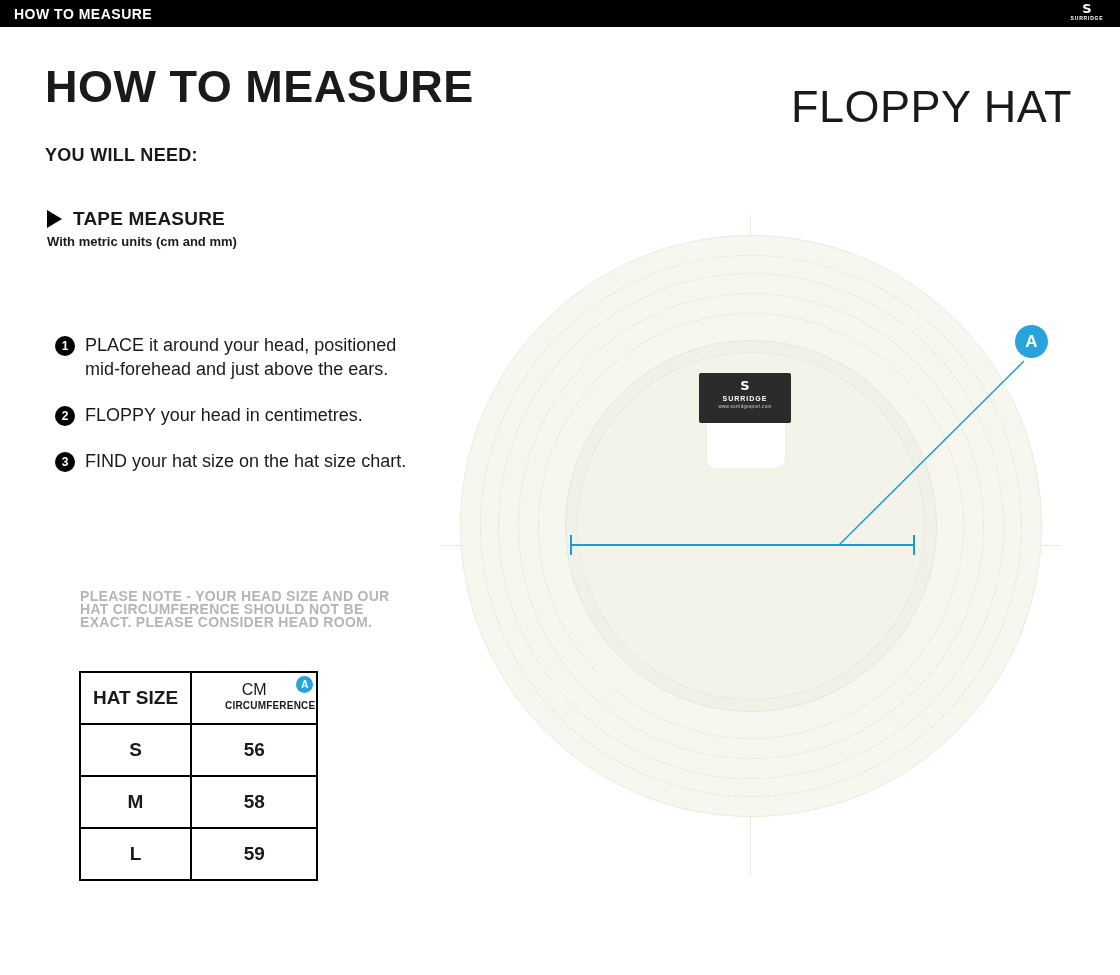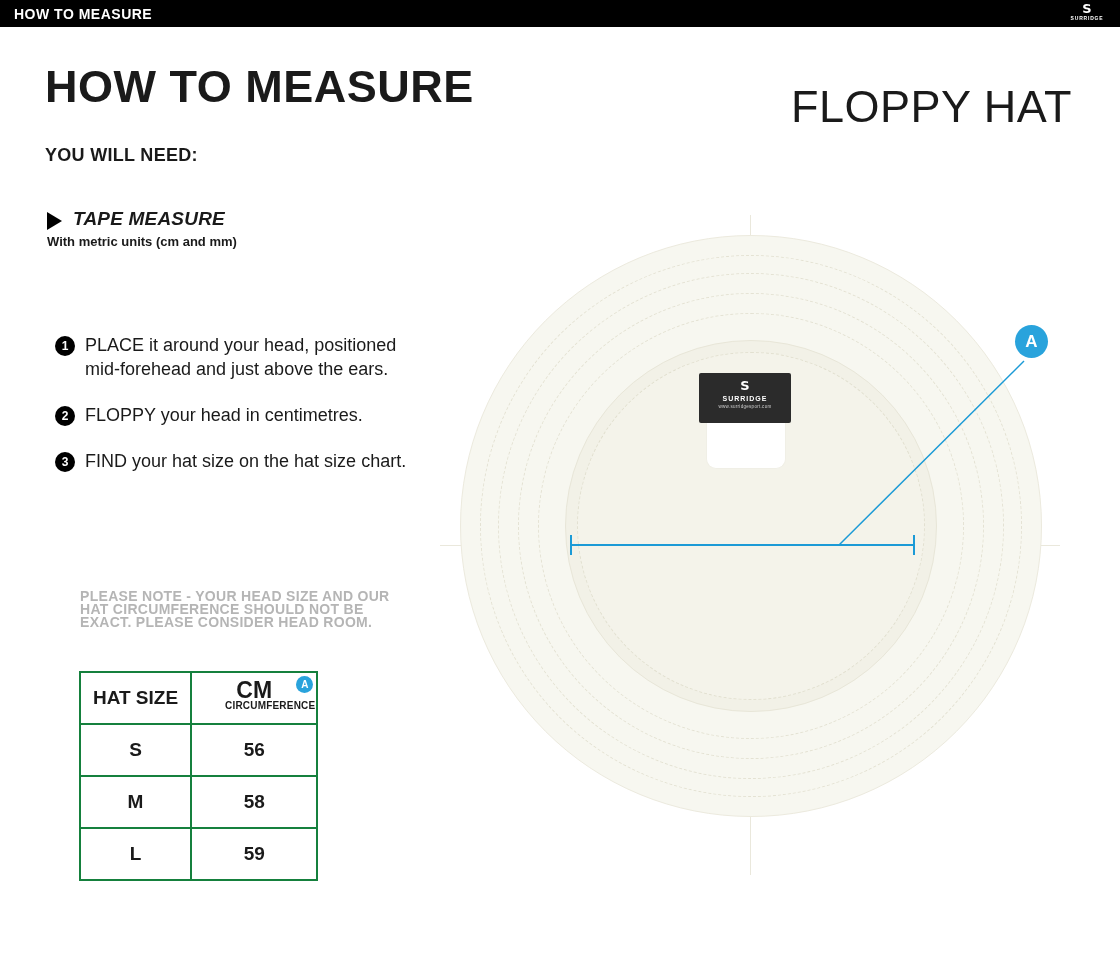--- a/index.html
+++ b/index.html
@@ -84,22 +84,21 @@
     font-weight: bold;
     letter-spacing: 0.3px;
   }
 
   
   .tool {
     position: absolute;
     left: 47px;
     top: 208px;
     display: flex;
-    align-items: flex-end;
-    font-style: italic;
+    align-items: center;
   }
   .tool .tri {
     width: 0; height: 0;
     border-left: 15px solid #000;
     border-top: 9px solid transparent;
     border-bottom: 9px solid transparent;
     margin-right: 11px;
   }
   .tool .tool-label {
     font-size: 19px;
@@ -159,33 +158,33 @@
   }
 
   
   .size-table {
     position: absolute;
     left: 79px;
     top: 671px;
     border-collapse: collapse;
   }
   .size-table td, .size-table th {
-    border: 2px solid #15803d;
+    border: 2px solid #000000;
     width: 107px;
     height: 48px;
     text-align: center;
     vertical-align: middle;
     font-size: 19px;
     font-weight: bold;
   }
   .size-table th.hdr-cm {
     position: relative;
     line-height: 16px;
   }
-  .size-table th .cm-main { font-size: 23px; font-weight: bold; display:block; }
+  .size-table th .cm-main { font-size: 16px; font-weight: normal; display:block; }
   .size-table th .cm-sub { font-size: 10px; font-weight: bold; display:block; letter-spacing:0.2px;margin-left:32px;}
   .badge-a-small {
     position: absolute;
     right: 3px;
     top: 3px;
     width: 17px;
     height: 17px;
     border-radius: 50%;
     background: #29a3dc;
     color: #fff;

